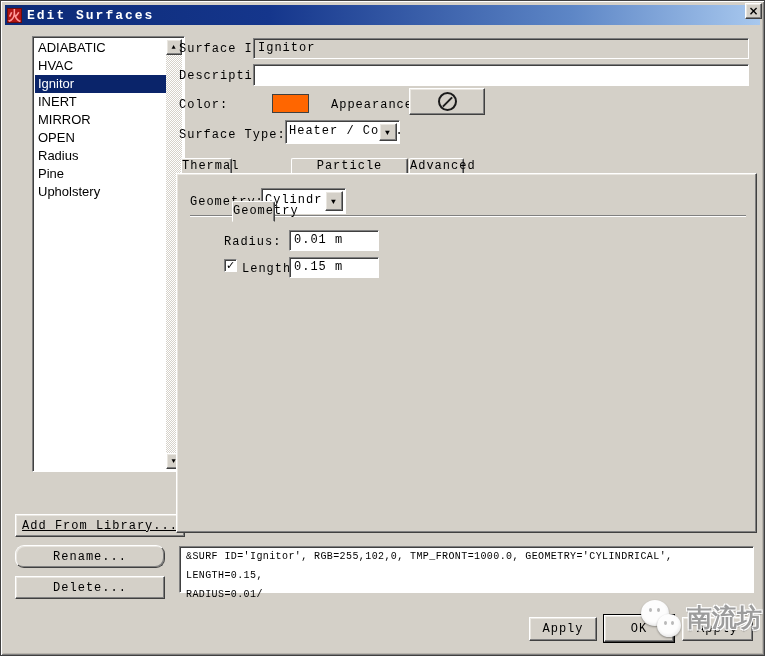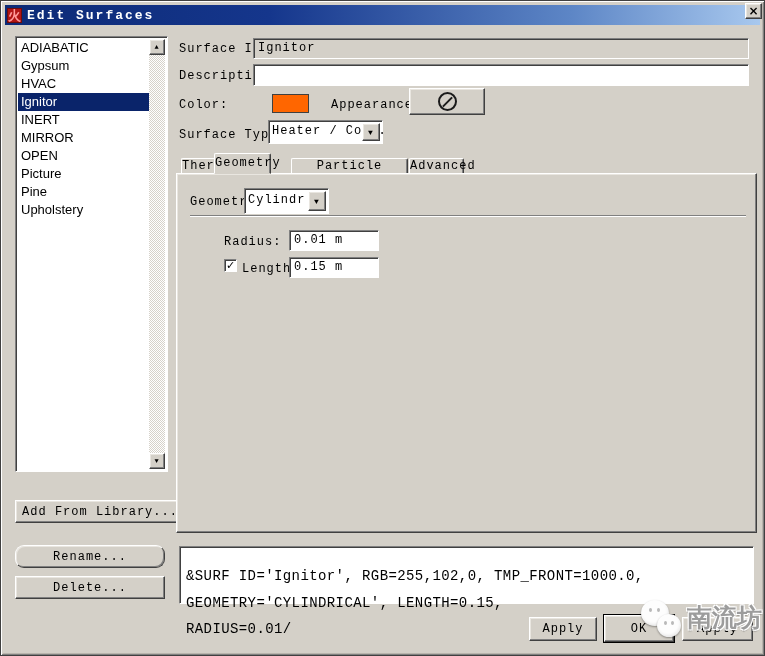--- a/index.html
+++ b/index.html
@@ -9,20 +9,21 @@
     background:#d4d0c8;
     font-family:"Liberation Mono","DejaVu Sans Mono",monospace;
     border:1px solid #404040;
     box-shadow: inset 1px 1px 0 #ffffff, inset -1px -1px 0 #808080,
                 inset 2px 2px 0 #d4d0c8, inset -2px -2px 0 #b8b4ac;
     overflow:hidden;
   }
   .sunken {
     border:1px solid; border-color:#808080 #ffffff #ffffff #808080;
     box-shadow: inset 1px 1px 0 #404040;
+    margin-left: 17px;
   }
   .btn {
     position:absolute; display:flex; align-items:center; justify-content:center;
     font-size:12px; color:#000; letter-spacing:1px; cursor:default;
     background:#d4d0c8;
     border:1px solid; border-color:#ffffff #404040 #404040 #ffffff;
     box-shadow: inset -1px -1px 0 #808080, inset 1px 1px 0 #e9e6e0;
   }
   
   #titlebar {
@@ -102,22 +103,22 @@
     display:flex; align-items:center; justify-content:center;
     font-size:11px; font-weight:bold; color:#000; line-height:11px;
     font-family:"DejaVu Sans",sans-serif;
   }
   
   .no-symbol { position:relative; width:19px; height:19px; border:2px solid #1a1a1a; border-radius:50%; }
   .no-symbol::after { content:""; position:absolute; left:1px; top:6.5px; width:13px; height:2px;
     background:#1a1a1a; transform:rotate(-45deg); }
   
   #fds-box {
-    position:absolute; left:178px; top:545px; width:575px; height:58px;
-    background:#fff; padding:16px 6px; font-size:14px; line-height:1.9;
+    position:absolute; left:178px; top:545px; width:575px; height:47px;
+    background:#fff; padding:0 6px; font-size:10px; line-height:1.9;
     letter-spacing:0.4px; white-space:pre-wrap; word-break:break-word; color:#000;
     border:1px solid; border-color:#808080 #ffffff #ffffff #808080;
     box-shadow: inset 1px 1px 0 #404040;
   }
   
   #ok-btn { outline:1px solid #000; }
   
   #watermark { position:absolute; left:632px; top:596px; width:130px; height:52px; z-index:10; pointer-events:none; }
   .bubble { position:absolute; background:#fdfdfd; border-radius:50%;
     box-shadow:0 1px 2px rgba(0,0,0,0.35), inset -1px -2px 3px rgba(0,0,0,0.08); }
@@ -139,37 +140,36 @@
 
   <div id="titlebar">
     <div id="title-icon">火</div>
     <div id="title-text">Edit Surfaces</div>
   </div>
   <div class="btn" id="close-btn" style="z-index:6;">×</div>
 
   <div id="surface-list" class="sunken">
     <div class="list-inner">
       <div class="list-item">ADIABATIC</div>
-      <div class="list-item">Gypsum</div>
       <div class="list-item">HVAC</div>
       <div class="list-item selected">Ignitor</div>
       <div class="list-item">INERT</div>
       <div class="list-item">MIRROR</div>
       <div class="list-item">OPEN</div>
-      <div class="list-item">Picture</div>
+      <div class="list-item">Radius</div>
       <div class="list-item">Pine</div>
       <div class="list-item">Upholstery</div>
     </div>
     <div class="vscroll">
       <div class="scroll-btn btn" style="top:0;">▲</div>
       <div class="scroll-btn btn" style="bottom:0;">▼</div>
     </div>
   </div>
 
-  <div class="btn" style="left:14px; top:499px; width:170px; height:23px;">Add From Library...</div>
+  <div class="btn" style="left:14px; top:513px; width:170px; height:23px;text-decoration:underline;">Add From Library...</div>
   <div class="btn" style="left:14px; top:544px; width:150px; height:23px;border-radius:9px;">Rename...</div>
   <div class="btn" style="left:14px; top:575px; width:150px; height:23px;">Delete...</div>
 
   <div class="lbl" style="left:178px; top:41px;">Surface ID:</div>
   <div class="field gray" style="left:252px; top:37px; width:496px; height:21px;">Ignitor</div>
 
   <div class="lbl" style="left:178px; top:68px;">Description:</div>
   <div class="field" style="left:252px; top:63px; width:496px; height:22px;"></div>
 
   <div class="lbl" style="left:178px; top:97px;">Color:</div>
@@ -179,21 +179,21 @@
     <span class="no-symbol"></span>
   </div>
 
   <div class="lbl" style="left:178px; top:127px;">Surface Type:</div>
   <div class="combo sunken" style="left:267px; top:119px; width:115px; height:24px;">
     <span class="combo-text">Heater / Co...</span>
     <span class="combo-arrow btn" style="position:absolute;">▼</span>
   </div>
 
   <div class="tab" style="left:180px; width:51px;">Thermal</div>
-  <div class="tab active" style="left:213px; width:57px;">Geometry</div>
+  <div class="tab active" style="left:231px; width:43px;margin-top:48px;">Geometry</div>
   <div class="tab" style="left:290px; width:117px;">Particle Injection</div>
   <div class="tab" style="left:408px; width:55px;">Advanced</div>
 
   <div id="tab-panel">
     <div class="lbl" style="left:13px; top:21px;">Geometry:</div>
     <div class="combo sunken" style="left:67px; top:14px; width:85px; height:26px;">
       <span class="combo-text" style="top:4px;">Cylindr...</span>
       <span class="combo-arrow btn" style="position:absolute;">▼</span>
     </div>
     <div class="separator" style="left:13px; top:41px; width:556px;"></div>

